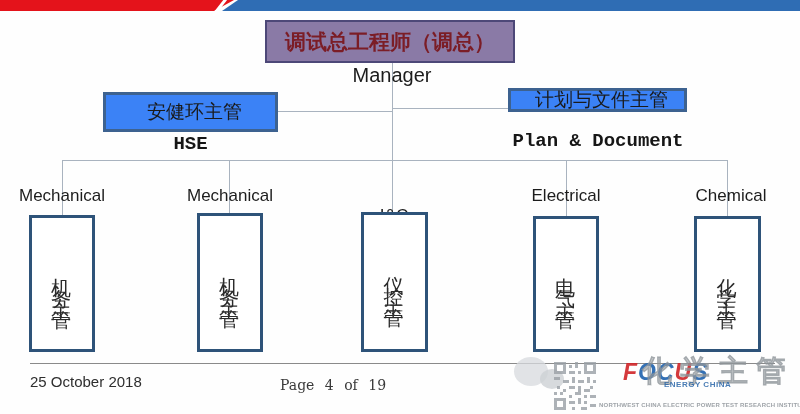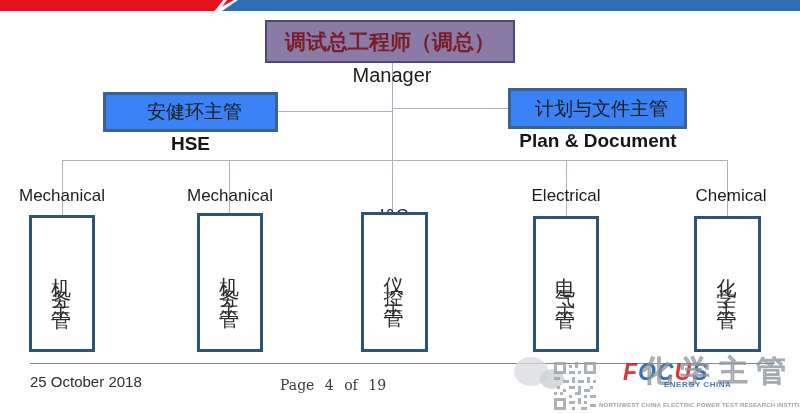--- a/index.html
+++ b/index.html
@@ -23,22 +23,22 @@
   .root-box{position:absolute;left:265px;top:20px;width:250px;height:43px;
             background:#8a7aa6;border:2px solid #4d4878;box-sizing:border-box;
             display:flex;align-items:center;justify-content:center;
             font-family:"DejaVu Serif",serif;font-weight:bold;font-size:21px;color:#7b1d26;}
   .manager-label{position:absolute;left:292px;top:64px;width:200px;text-align:center;
                  font-size:20px;color:#1c1c1c;}
   .staff-box{position:absolute;background:#3b82f6;border:3px solid #3d6290;box-sizing:border-box;
              display:flex;align-items:center;justify-content:center;
              font-family:"DejaVu Serif",serif;font-size:19px;color:#1a1a1a;padding-left:8px;}
   .hse-box{left:103px;top:92px;width:175px;height:40px;}
-  .plan-box{left:508px;top:88px;width:179px;height:41px;}
-  .staff-sub{position:absolute;text-align:center;font-size:19px;font-weight:600;color:#161616;}
+  .plan-box{left:508px;top:88px;width:179px;height:24px;}
+  .staff-sub{position:absolute;text-align:center;font-size:19px;font-weight:600;color:#161616;font-family:Liberation Mono, monospace;}
   .hse-sub{left:103px;top:133px;width:175px;}
   .plan-sub{left:498px;top:130px;width:200px;}
 
   
   .dept-label{position:absolute;top:186px;width:170px;text-align:center;
               font-size:17px;color:#1c1c1c;}
   .dept-box{position:absolute;background:#ffffff;border:3px solid #2e5379;box-sizing:border-box;
             display:flex;align-items:center;justify-content:center;}
   .dept-box span{writing-mode:vertical-rl;text-orientation:upright;
                  font-family:"DejaVu Serif",serif;font-size:20px;color:#2b2b2b;

